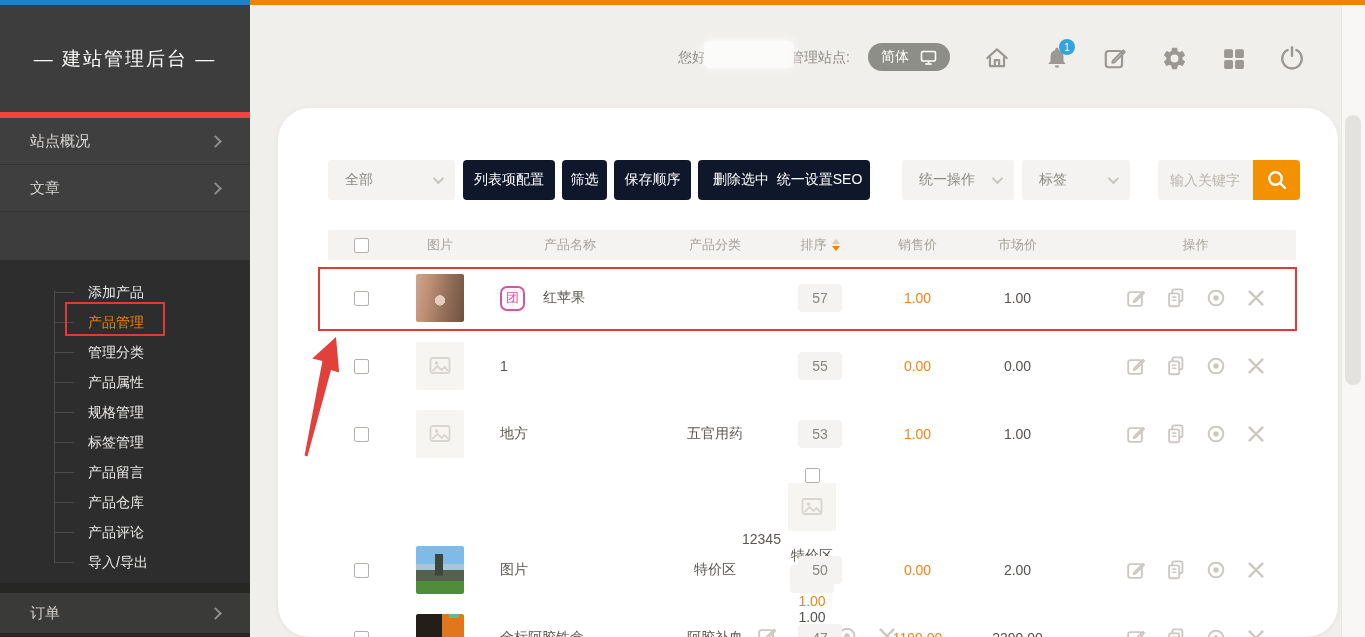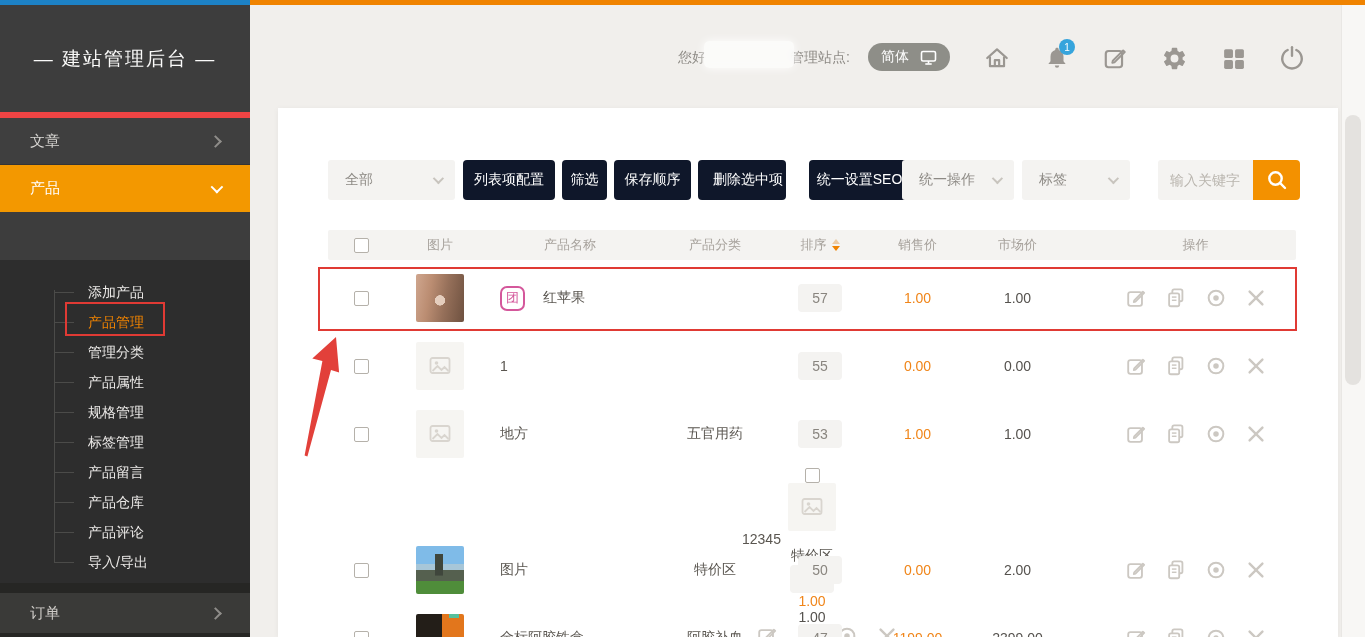--- a/index.html
+++ b/index.html
@@ -43,21 +43,21 @@
   .lang-pill { position:absolute; left:868px; top:43px; height:28px; padding:6px 13px; border-radius:14px;
                background:#8e8e88; color:#fff; font-size:14px; display:flex; align-items:center; gap:11px; cursor:pointer; }
   .top-icon { position:absolute; top:44px; width:28px; height:28px; display:flex; align-items:center;
               justify-content:center; cursor:pointer; }
   .badge { position:absolute; left:1059px; top:39px; width:16px; height:16px; border-radius:50%;
            background:#36a4dc; color:#fff; font-size:10px; display:flex; align-items:center;
            justify-content:center; z-index:6; }
 
   
   .card { position:absolute; left:278px; top:108px; width:1060px; height:529px; background:#fff;
-          box-shadow:0 1px 6px rgba(0,0,0,0.05); }
+          box-shadow:0 1px 6px rgba(0,0,0,0.05);border-radius:32px; }
 
   
   .tsel { position:absolute; top:52px; height:40px; background:#f4f3f1; color:#8d8a85; font-size:14px;
           display:flex; align-items:center; justify-content:space-between; padding:0 14px 0 17px;
           border-radius:3px; cursor:pointer; }
   .tsel .chev { border-color:#c8c4be; width:8px; height:8px; transform:rotate(45deg) translateY(-2px); }
   .tbtn { position:absolute; top:52px; height:40px; background:#0f172a; color:#fff; font-size:14px;
           border:none; border-radius:4px; cursor:pointer; font-family:Liberation Sans, sans-serif; }
   .search-wrap { position:absolute; top:52px; left:880px; height:40px; display:flex; }
   .search-input { width:95px; height:40px; background:#f4f3f1; border:none; outline:none;
@@ -123,26 +123,26 @@
 <body>
 
 <div class="stage">
   <div class="strip-blue"></div>
   <div class="strip-orange"></div>
 
   <aside class="sidebar">
     <div class="logo">— 建站管理后台 —</div>
 
     <div class="nav-item">
+      <span>站点概况</span>
+      <span class="chev right"></span>
+    </div>
+    <div class="nav-item">
       <span>文章</span>
       <span class="chev right"></span>
-    </div>
-    <div class="nav-item active">
-      <span>产品</span>
-      <span class="chev down"></span>
     </div>
 
     <div class="submenu">
       <div class="tree-line"></div>
       <div class="sub-item"><span class="tick"></span><span>添加产品</span></div>
       <div class="sub-item active"><span class="tick"></span><span>产品管理</span></div>
       <div class="sub-item"><span class="tick"></span><span>管理分类</span></div>
       <div class="sub-item"><span class="tick"></span><span>产品属性</span></div>
       <div class="sub-item"><span class="tick"></span><span>规格管理</span></div>
       <div class="sub-item"><span class="tick"></span><span>标签管理</span></div>
@@ -216,21 +216,21 @@
   <div class="card">
 
     <div class="tsel" style="left:50px; width:127px;">
       <span>全部</span>
       <span class="chev"></span>
     </div>
     <button class="tbtn" style="left:185px; width:92px;">列表项配置</button>
     <button class="tbtn" style="left:284px; width:45px;">筛选</button>
     <button class="tbtn" style="left:336px; width:77px;">保存顺序</button>
     <button class="tbtn" style="left:420px; width:88px;padding-left:12px;">删除选中项</button>
-    <button class="tbtn" style="left:531px; width:101px;">统一设置SEO</button>
+    <button class="tbtn" style="left:491px; width:101px;">统一设置SEO</button>
     <div class="tsel" style="left:744px; width:108px;">
       <span>标签</span>
       <span class="chev"></span>
     </div>
     <div class="tsel" style="left:624px; width:112px;">
       <span>统一操作</span>
       <span class="chev"></span>
     </div>
     <div class="search-wrap">
       <input class="search-input" type="text" placeholder="输入关键字" style="">

